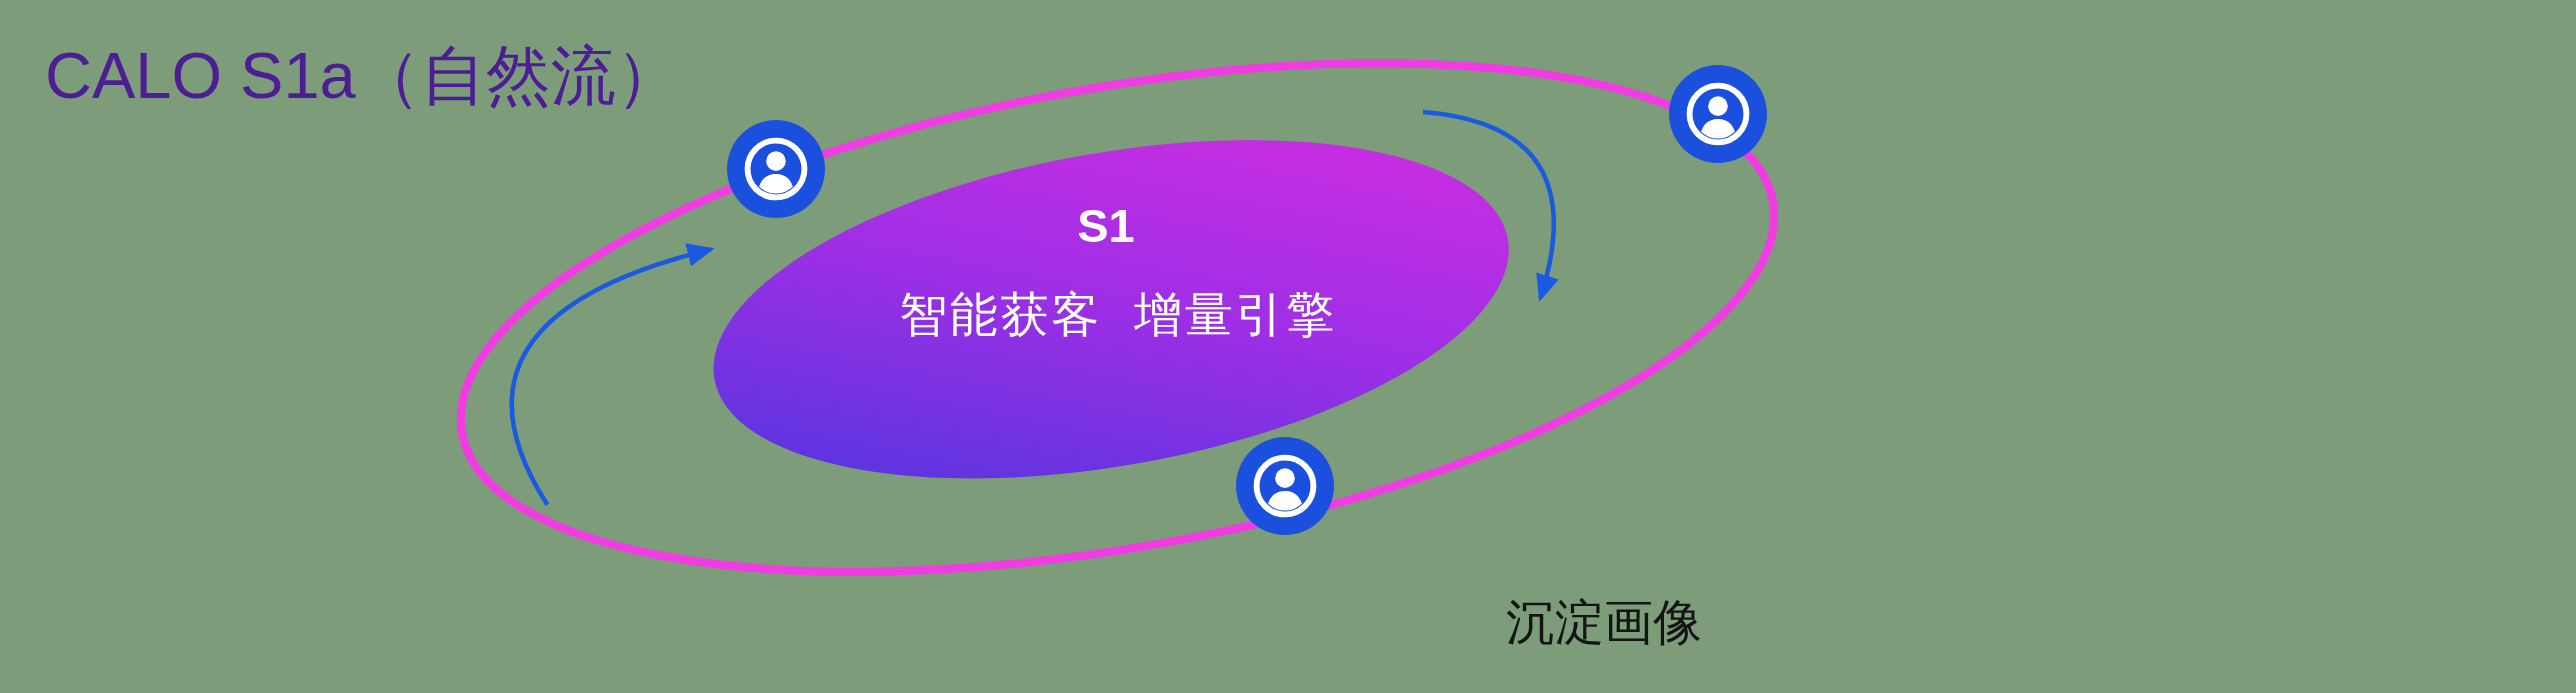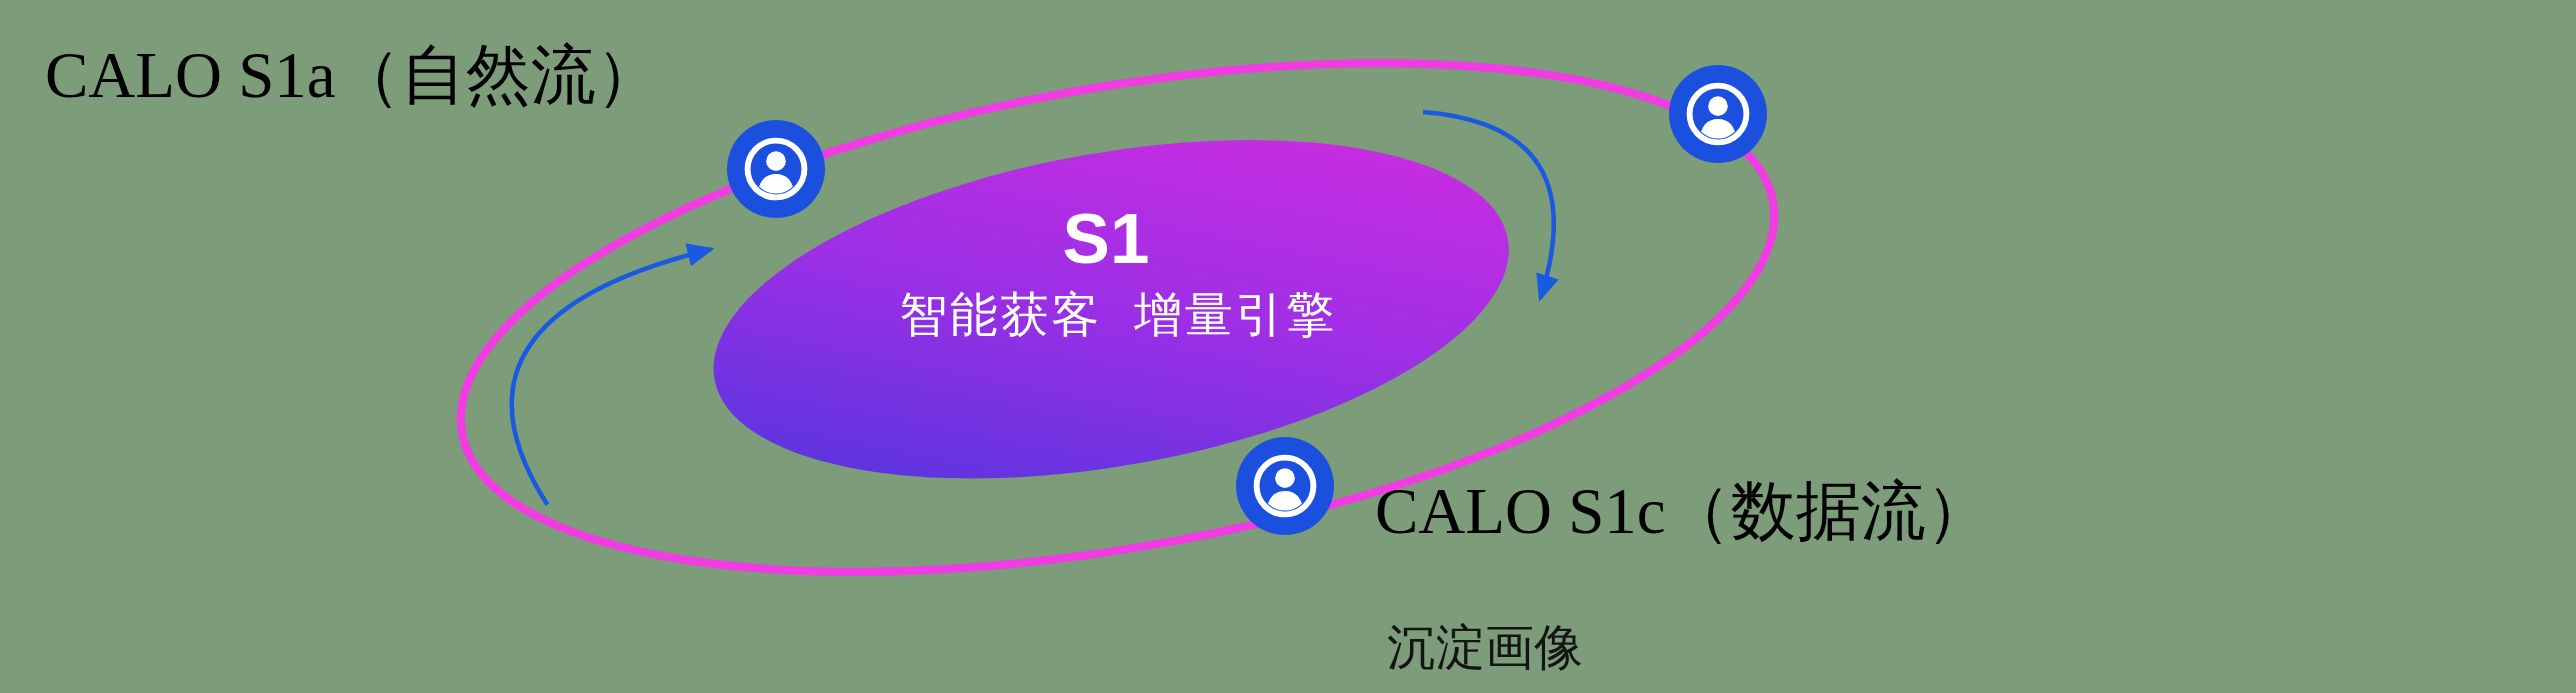--- a/index.html
+++ b/index.html
@@ -35,50 +35,49 @@
   .node svg { width: 100%; height: 100%; display: block; }
   .node-a { left: 727px; top: 120px; }
   .node-b { left: 1669px; top: 65px; }
   .node-c { left: 1236px; top: 437px; }
 
   
   .orbit-title {
     position: absolute;
     font-size: 65px;
     font-weight: 500;
-    color: #000000;
+    color: #4c1d95;
     white-space: nowrap;
     line-height: 1.1;
     z-index: 4;
-    font-family: Liberation Serif, serif;
   }
   .orbit-sub {
     position: absolute;
     font-size: 49px;
     font-weight: 500;
     color: #141414;
     white-space: nowrap;
     line-height: 1.1;
     transform: translateX(-50%);
     z-index: 4;
   }
   .title-a { left: 45px;   top: 40px; }
   .sub-a   { left: 569px;  top: 153px; }
   .title-b { left: 1822px; top: 75px; }
   .sub-b   { left: 2078px; top: 195px; }
   .title-c { left: 1375px; top: 476px; }
-  .sub-c   { left: 1485px; top: 596px; margin-top: 25px; }
+  .sub-c   { left: 1604px; top: 596px; }
 
   
   .core-title {
     position: absolute;
     left: 1106px;
     top: 200px;
     transform: translateX(-50%);
-    font-size: 71px;
+    font-size: 47px;
     font-weight: 600;
     color: #ffffff;
     white-space: pre;
     line-height: 1.1;
     z-index: 2;
   }
   .core-subtitle {
     position: absolute;
     left: 1118px;
     top: 286px;
@@ -143,17 +142,16 @@
   </div>
   <div class="node node-c">
     <svg viewBox="0 0 100 100">
         <use href="#user-icon-symbol"></use>
       </svg>
   </div>
 
   <div class="orbit-title title-a">CALO S1a（自然流）</div>
 
 
-  <div class="orbit-title title-c">CALO S1c（数据流）</div>
   <div class="orbit-sub sub-c">沉淀画像</div>
 
 </div>
 
 
 </body></html>

